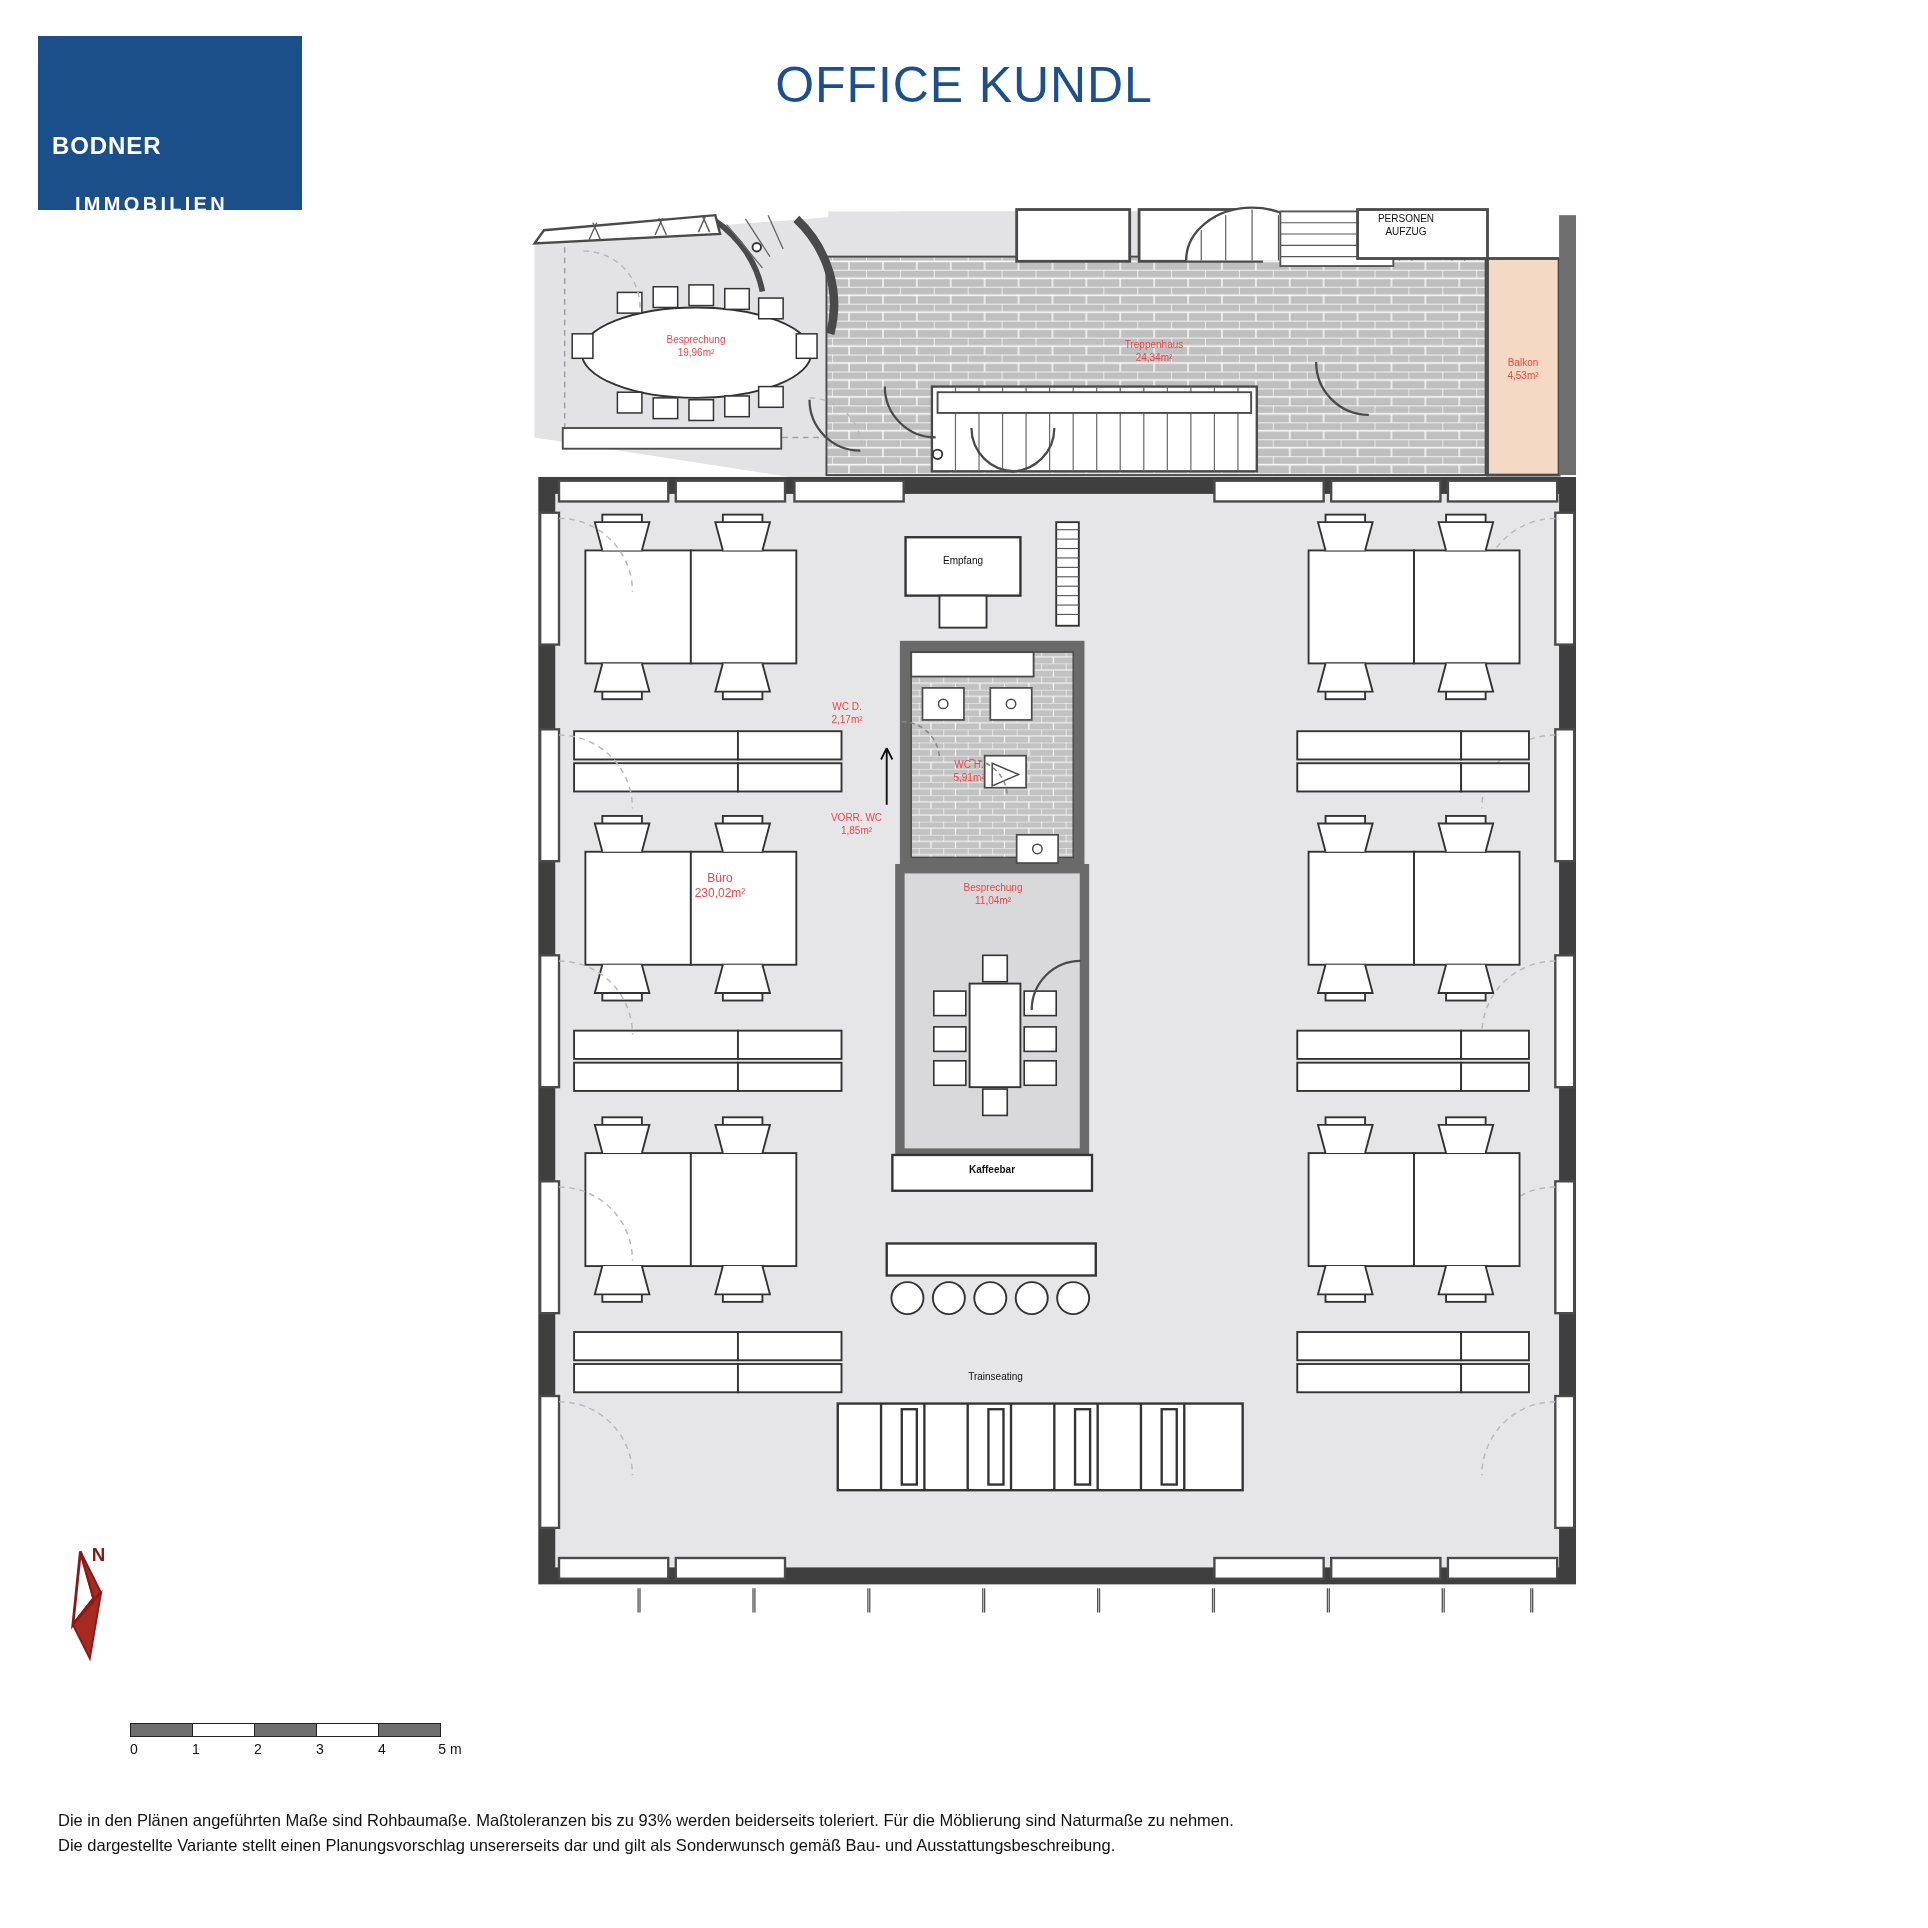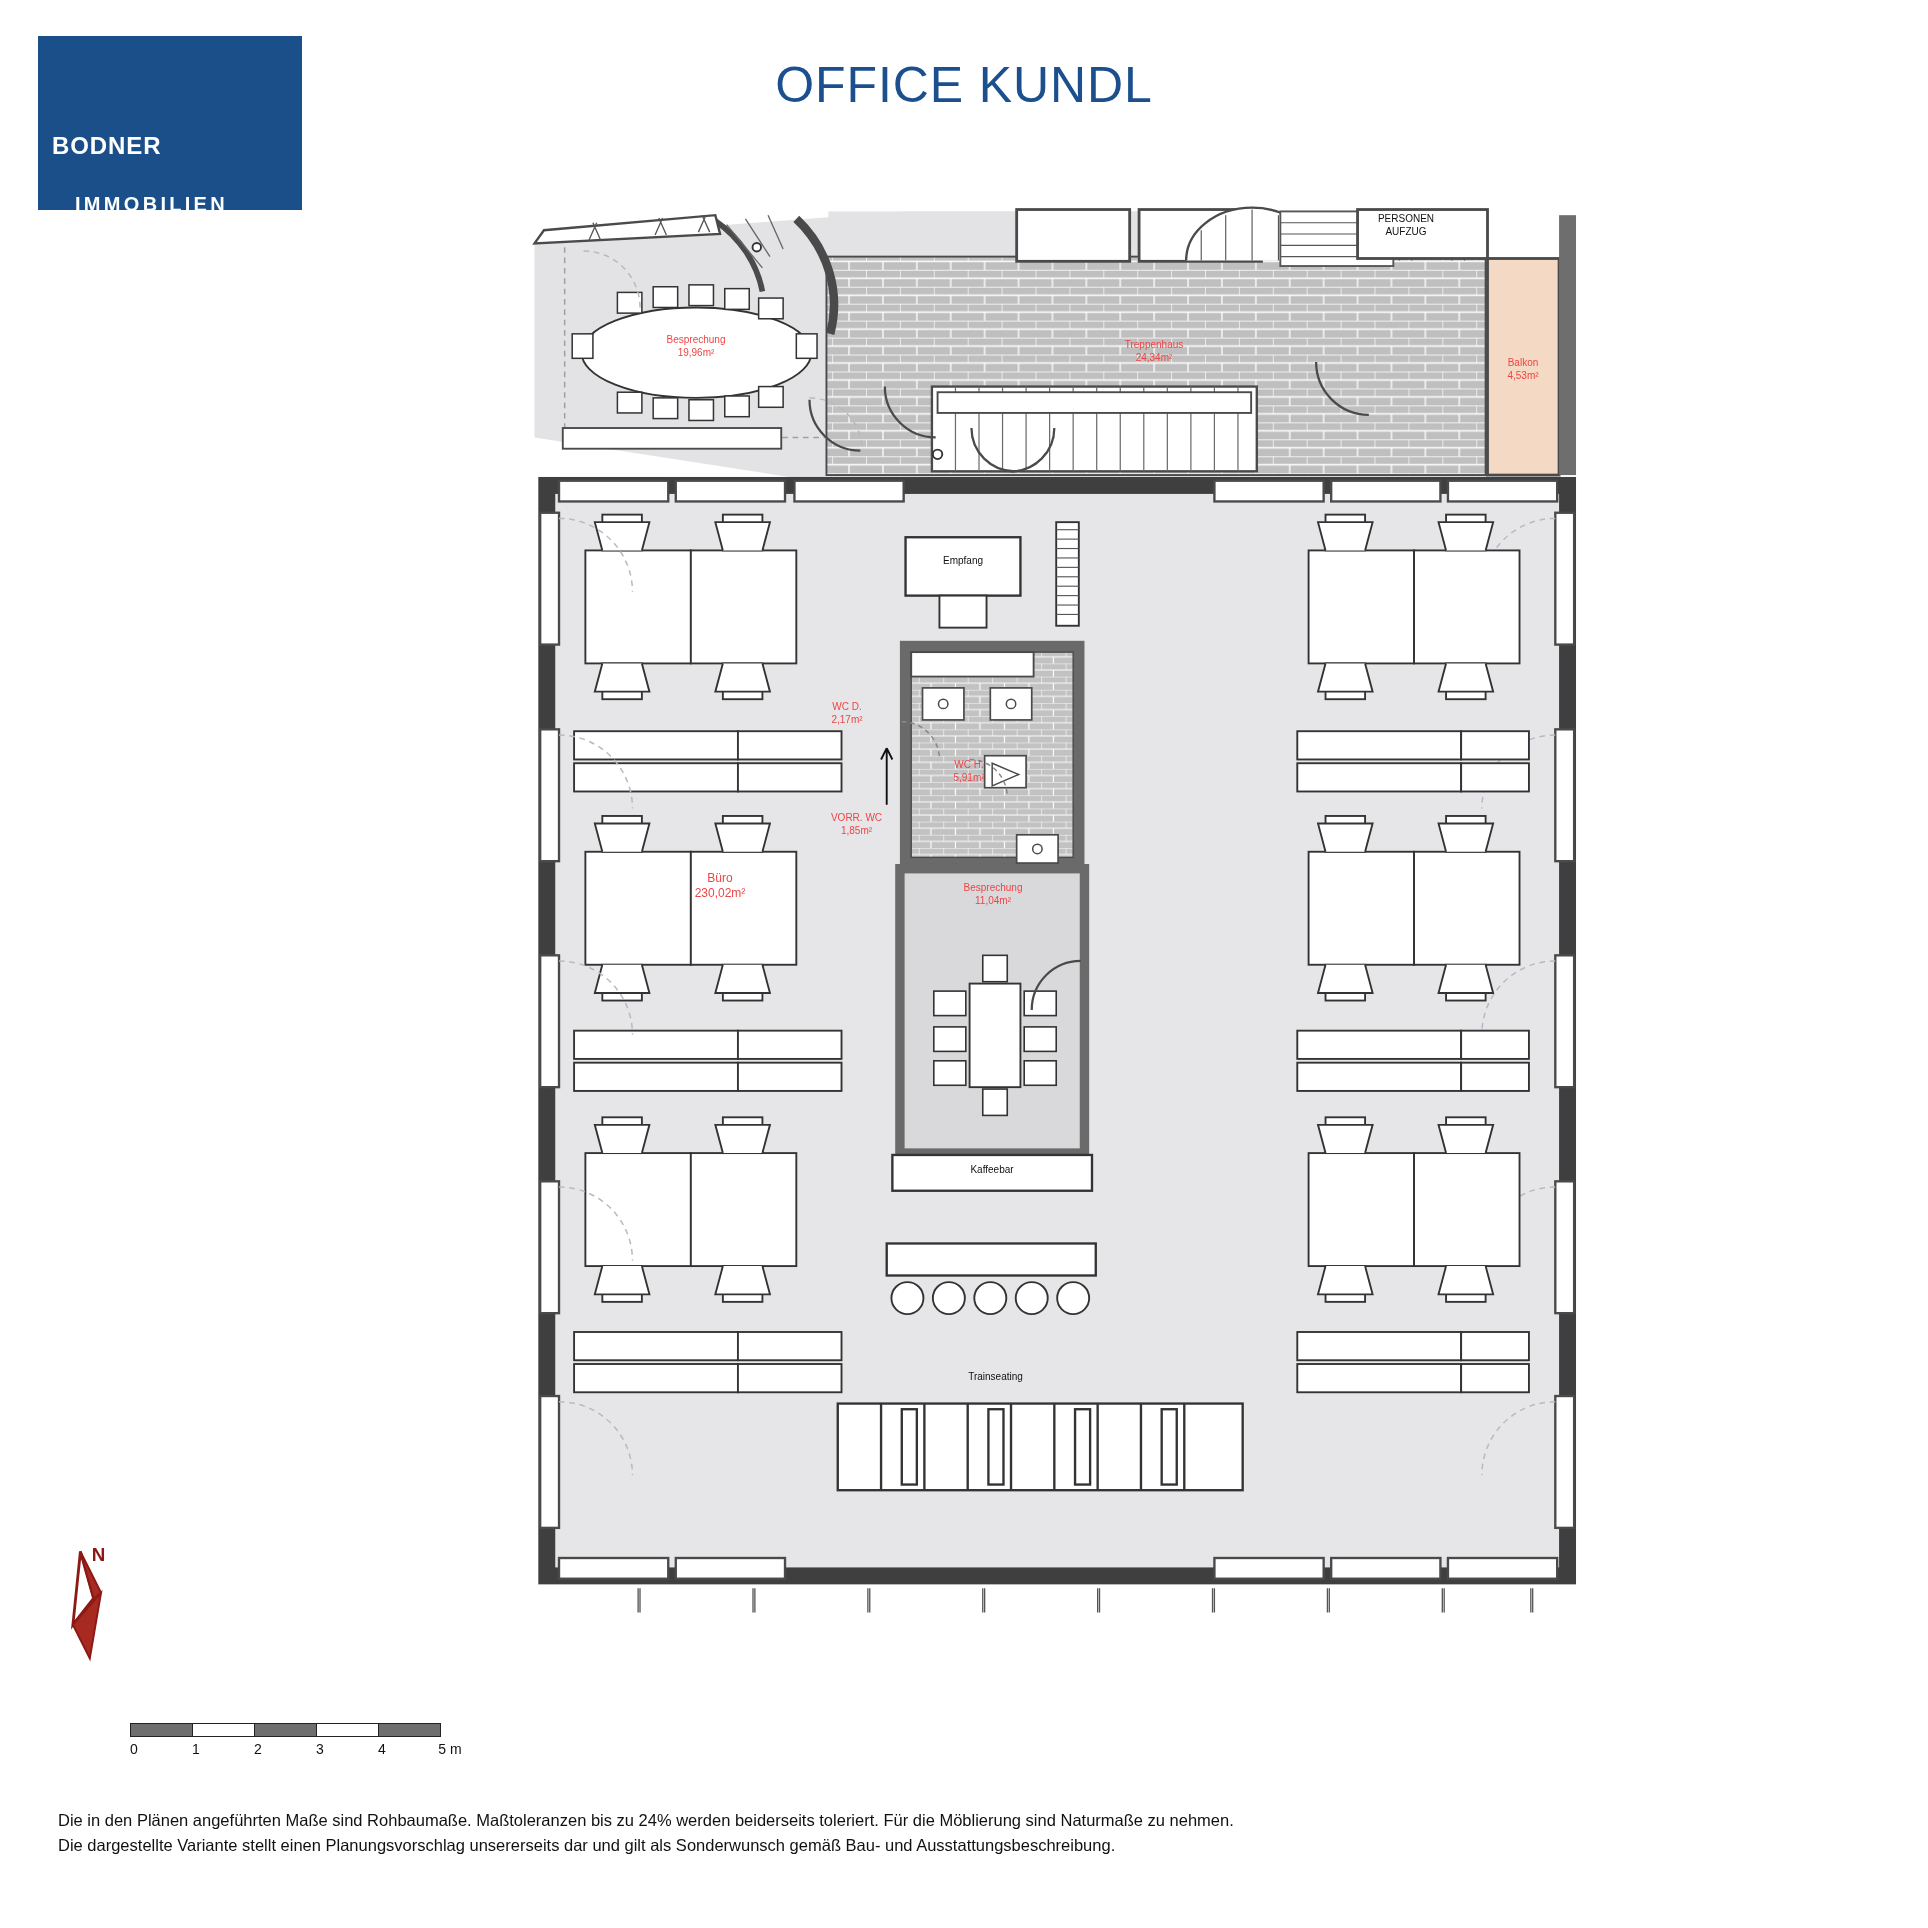--- a/index.html
+++ b/index.html
@@ -435,21 +435,21 @@
 <div class="lbl lbl-blue lbl-big" style="left:141px;top:669px;width:104px;">
   <div>Büro</div>
   <div>230,02m²</div>
 </div>
 
 <div class="lbl lbl-blue" style="left:414px;top:680px;width:104px;">
   <div>Besprechung</div>
   <div>11,04m²</div>
 </div>
 
-<div class="lbl" style="left:418px;top:962px;width:94px;">Kaffeebar</div>
+<div class="lbl" style="left:418px;top:962px;width:94px;font-weight:bold;">Kaffeebar</div>
 
 <div class="lbl" style="left:412px;top:1169px;width:113px;">Trainseating</div>
 </div>
 
 <div class="north">
 <svg width="85" height="122" viewBox="0 0 90 130">
   <path d="M30 8 L22 86 L44 58 Z" fill="#ffffff" stroke="#8b1a17" stroke-width="3"></path>
   <path d="M30 8 L52 52 L44 58 Z" fill="#a72a20" stroke="#8b1a17" stroke-width="2"></path>
   <path d="M22 86 L40 122 L52 52 Z" fill="#a72a20" stroke="#8b1a17" stroke-width="2"></path>
   <text x="42" y="18" font-family="Liberation Sans, sans-serif" font-size="20" font-weight="bold" fill="#8b1a17">N</text>
@@ -468,16 +468,16 @@
     <span style="left:3.8px;">0</span>
     <span style="left:66px;">1</span>
     <span style="left:128px;">2</span>
     <span style="left:190px;">3</span>
     <span style="left:252px;">4</span>
     <span style="left:320px;">5 m</span>
   </div>
 </div>
 
 <div class="foot">
-  <div>Die in den Plänen angeführten Maße sind Rohbaumaße. Maßtoleranzen bis zu 24% werden beiderseits toleriert. Für die Möblierung sind Naturmaße zu nehmen.</div>
+  <div>Die in den Plänen angeführten Maße sind Rohbaumaße. Maßtoleranzen bis zu 93% werden beiderseits toleriert. Für die Möblierung sind Naturmaße zu nehmen.</div>
   <div>Die dargestellte Variante stellt einen Planungsvorschlag unsererseits dar und gilt als Sonderwunsch gemäß Bau- und Ausstattungsbeschreibung.</div>
 </div>
 
 
 </body></html>

